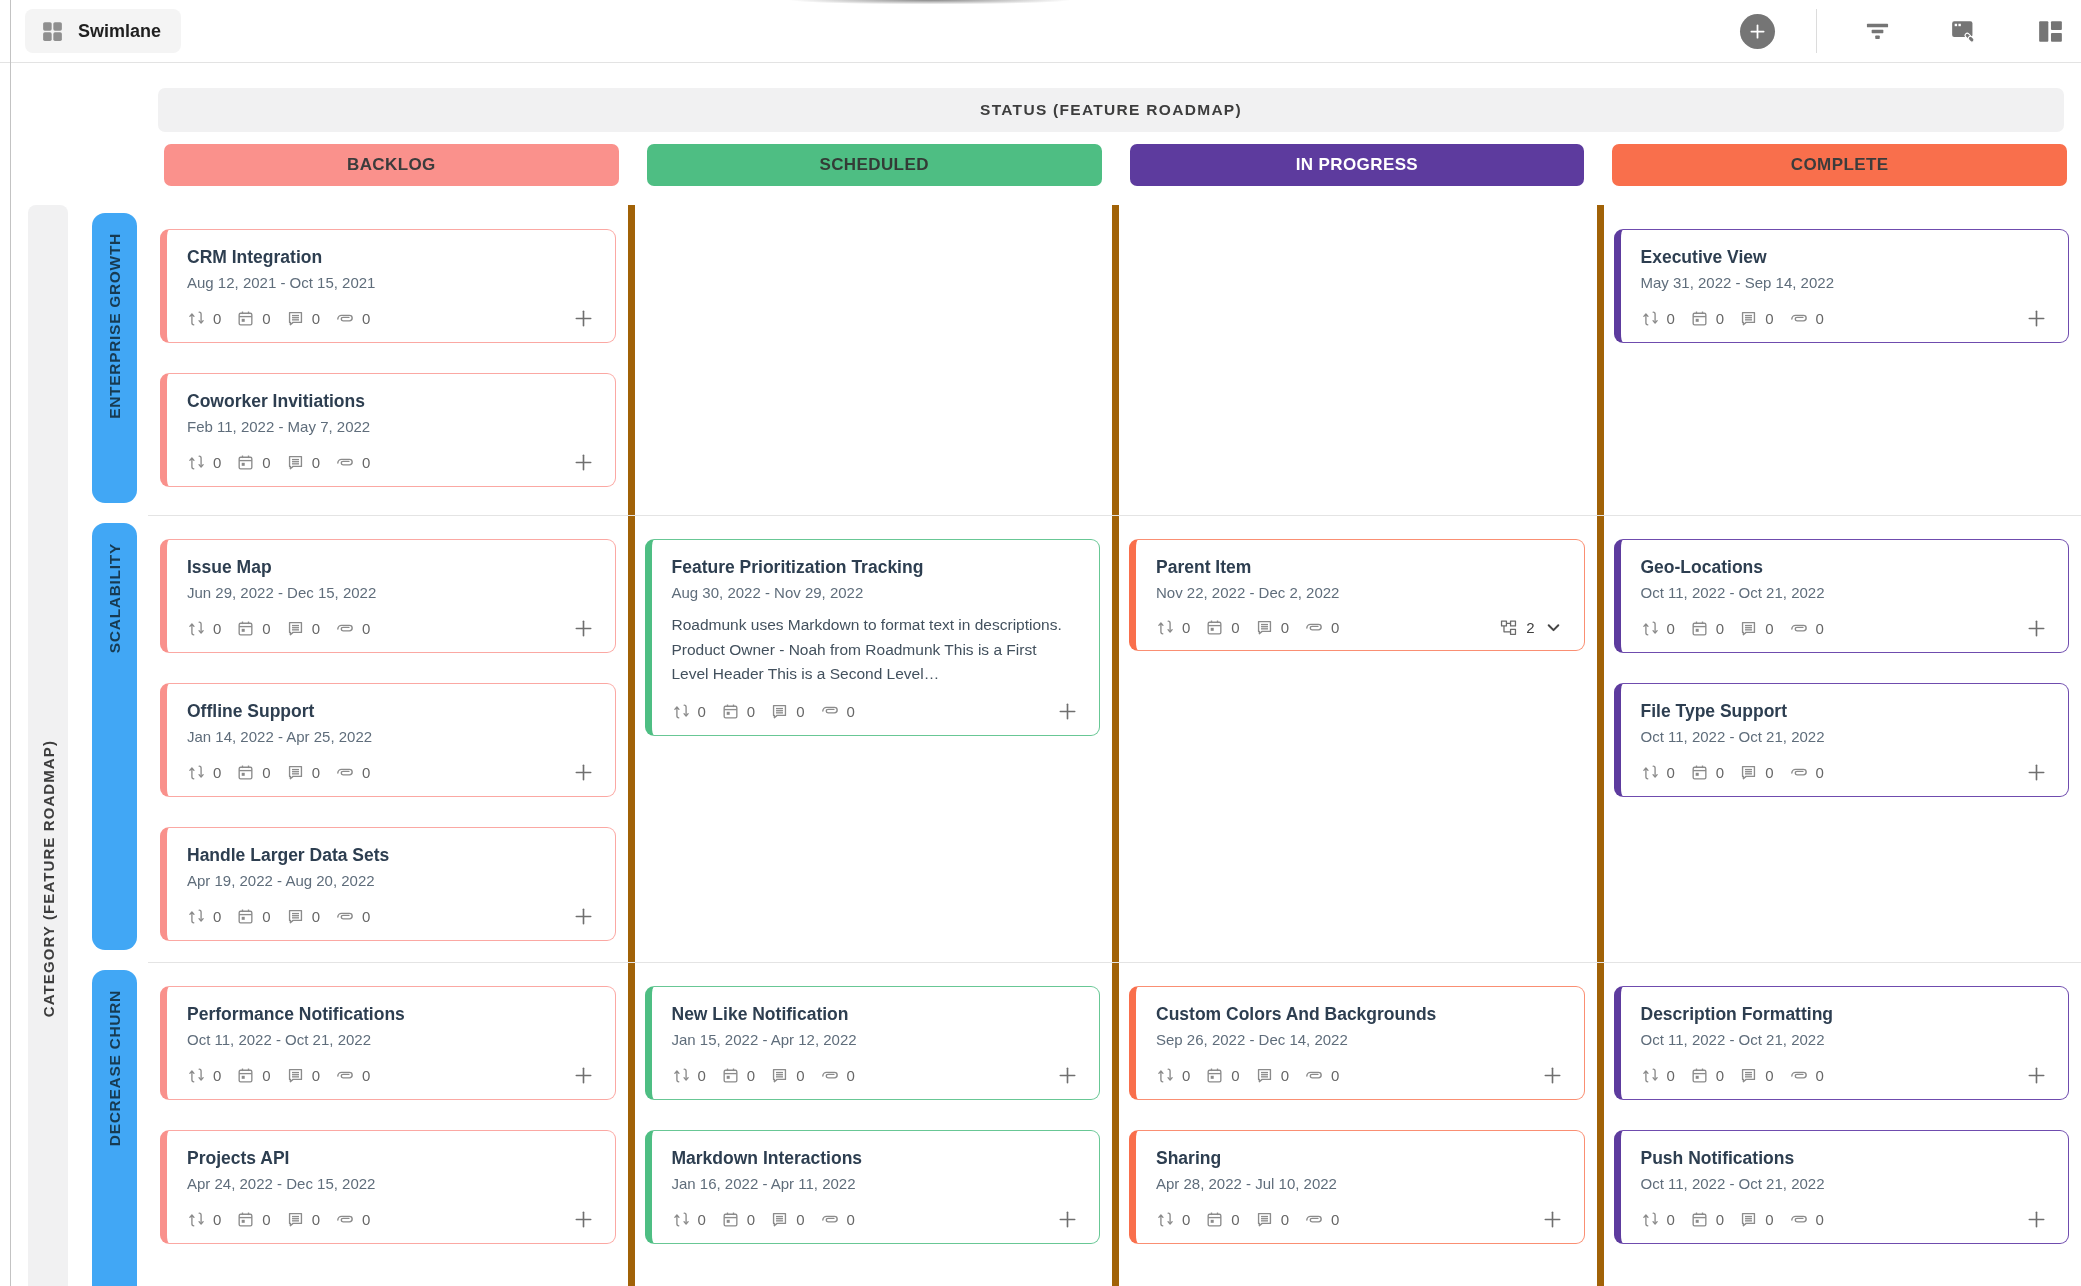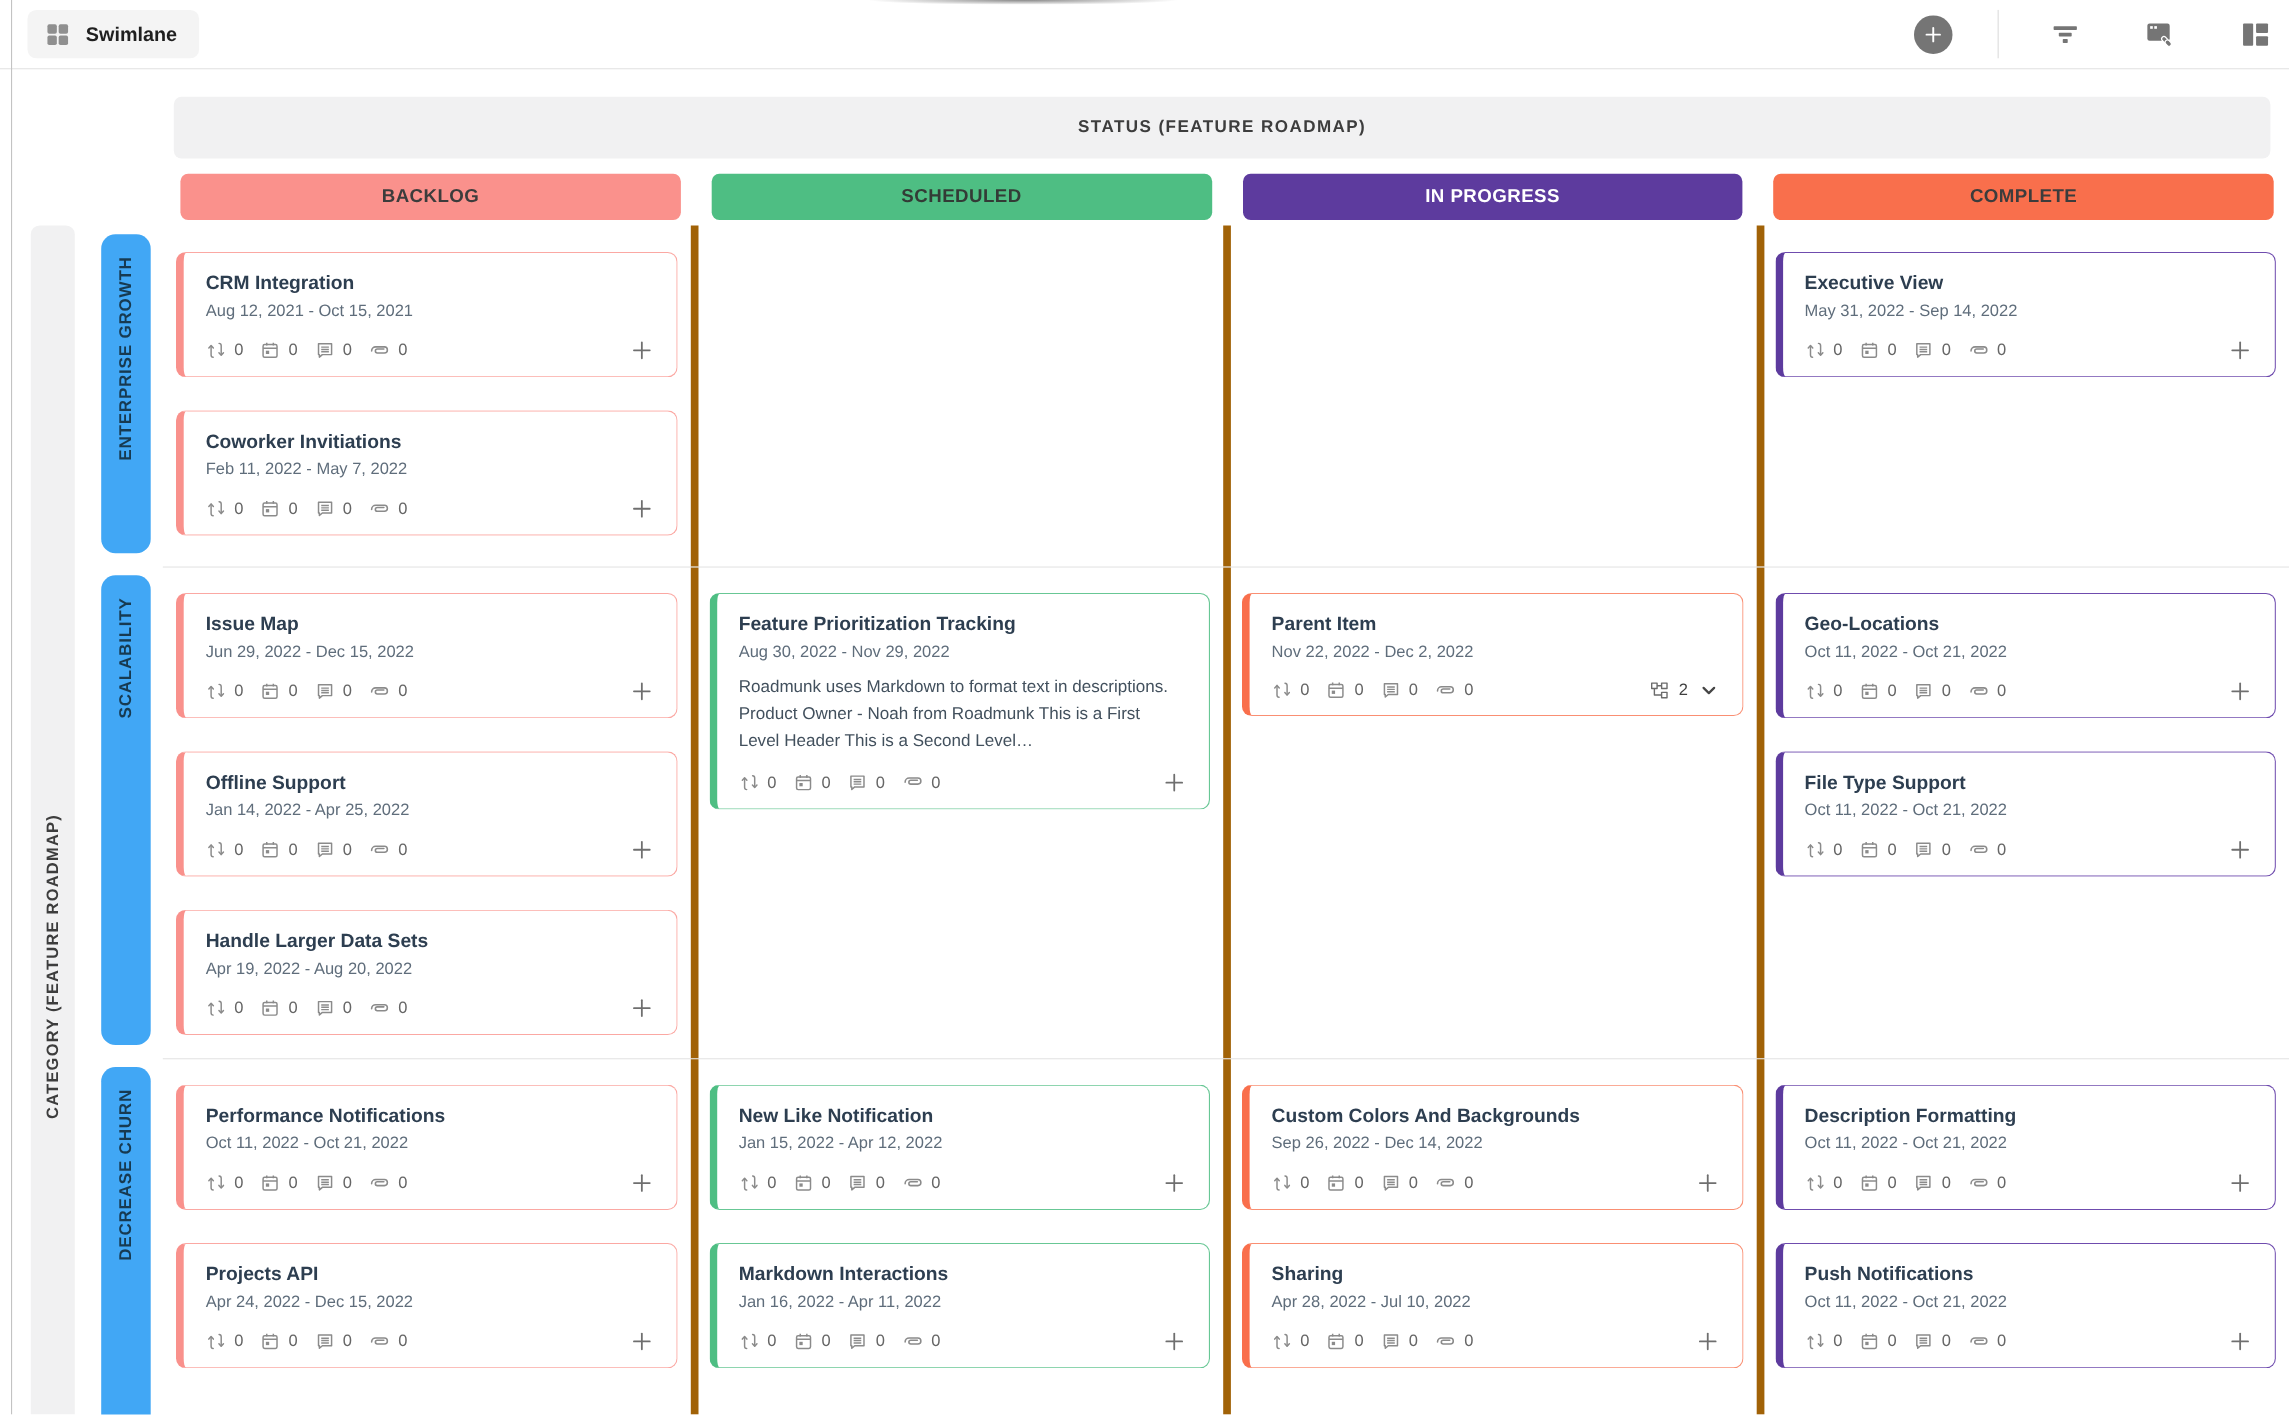--- a/index.html
+++ b/index.html
@@ -15,23 +15,23 @@
   .left-edge{position:absolute;left:10px;top:0;bottom:0;width:1px;background:#c3c3c3;z-index:7;}
   .view-chip{position:absolute;left:25px;top:9px;height:44px;background:#f4f4f4;border-radius:8px;
     display:flex;align-items:center;gap:13px;padding:0 20px 0 15px;cursor:pointer;}
   .view-chip .label{font-size:18px;font-weight:700;color:#1f1f1f;}
   .toolbar-right{position:absolute;right:14px;top:0;height:62px;display:flex;align-items:center;z-index:6;}
   .add-circle{width:35px;height:35px;border-radius:50%;background:#757575;display:flex;align-items:center;justify-content:center;margin-right:41px;cursor:pointer;}
   .tb-divider{width:1px;height:44px;background:#dcdcdc;margin-right:47px;}
   .tb-icon{display:flex;align-items:center;margin-right:58px;cursor:pointer;}
   .tb-icon.last{margin-right:2px;}
   
-  .status-header{position:absolute;top:88px;left:158px;width:1906px;height:56px;background:#f1f1f2;border-radius:7px;
+  .status-header{position:absolute;top:88px;left:158px;width:1906px;height:44px;background:#f1f1f2;border-radius:7px;
     display:flex;align-items:center;justify-content:center;font-size:15.5px;font-weight:600;letter-spacing:1.3px;color:#3d3d3d;}
-  .column-headers{position:absolute;top:158px;left:150px;right:0;height:42px;display:flex;}
+  .column-headers{position:absolute;top:144px;left:150px;right:0;height:42px;display:flex;}
   .header-slot{flex:1;padding:0 14px;box-sizing:border-box;}
   .header-pill{height:42px;border-radius:7px;display:flex;align-items:center;justify-content:center;
     font-size:17px;font-weight:700;letter-spacing:.4px;}
   
   .grid{position:absolute;top:205px;left:0;right:0;bottom:0;display:flex;flex-direction:column;}
   .category-bar{position:absolute;left:28px;top:205px;bottom:0;width:40px;background:#f1f1f2;border-radius:8px 8px 0 0;
     display:flex;justify-content:center;align-items:flex-start;z-index:1;}
   .category-bar span{writing-mode:vertical-rl;transform:rotate(180deg);font-size:15px;font-weight:600;
     letter-spacing:1.1px;color:#3d3d3d;margin-top:535px;white-space:nowrap;}
   .row{position:relative;display:flex;}

